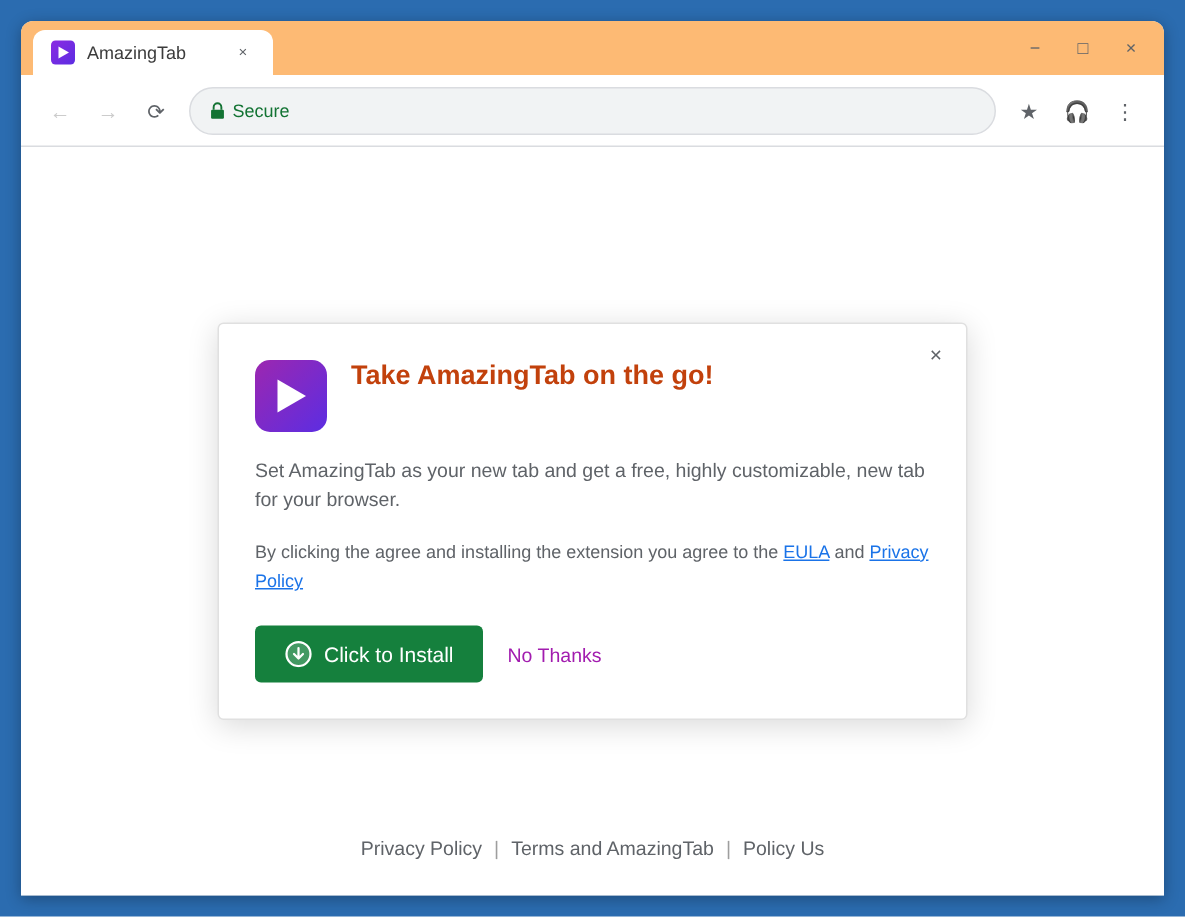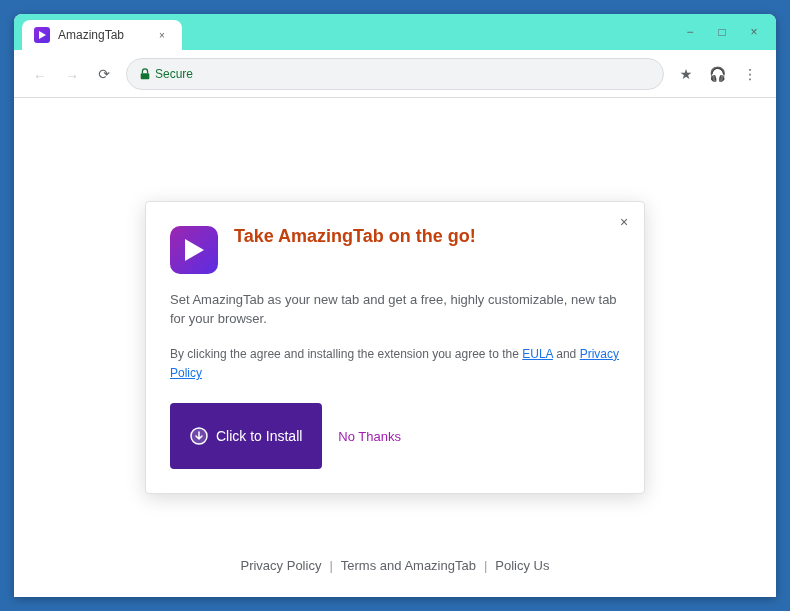--- a/index.html
+++ b/index.html
@@ -21,21 +21,21 @@
       background: #f1f3f4;
       border-radius: 8px 8px 0 0;
       display: flex;
       flex-direction: column;
       overflow: hidden;
       box-shadow: 0 2px 10px rgba(0,0,0,0.3);
     }
 
     
     .title-bar {
-      background: #5eead4;
+      background: #fdba74;
       height: 36px;
       display: flex;
       align-items: flex-end;
       padding: 0 8px;
       gap: 0;
       position: relative;
     }
 
     .tab {
       background: #ffffff;
@@ -284,25 +284,25 @@
       cursor: pointer;
     }
 
     .dialog-actions {
       display: flex;
       align-items: center;
       gap: 16px;
     }
 
     .install-btn {
-      background: #4c1d95;
+      background: #15803d;
       color: white;
       border: none;
       border-radius: 4px;
-      padding: 24px 20px;
+      padding: 10px 20px;
       font-size: 14px;
       font-weight: 500;
       cursor: pointer;
       display: flex;
       align-items: center;
       gap: 8px;
     }
 
     .install-btn-icon {
       width: 18px;

